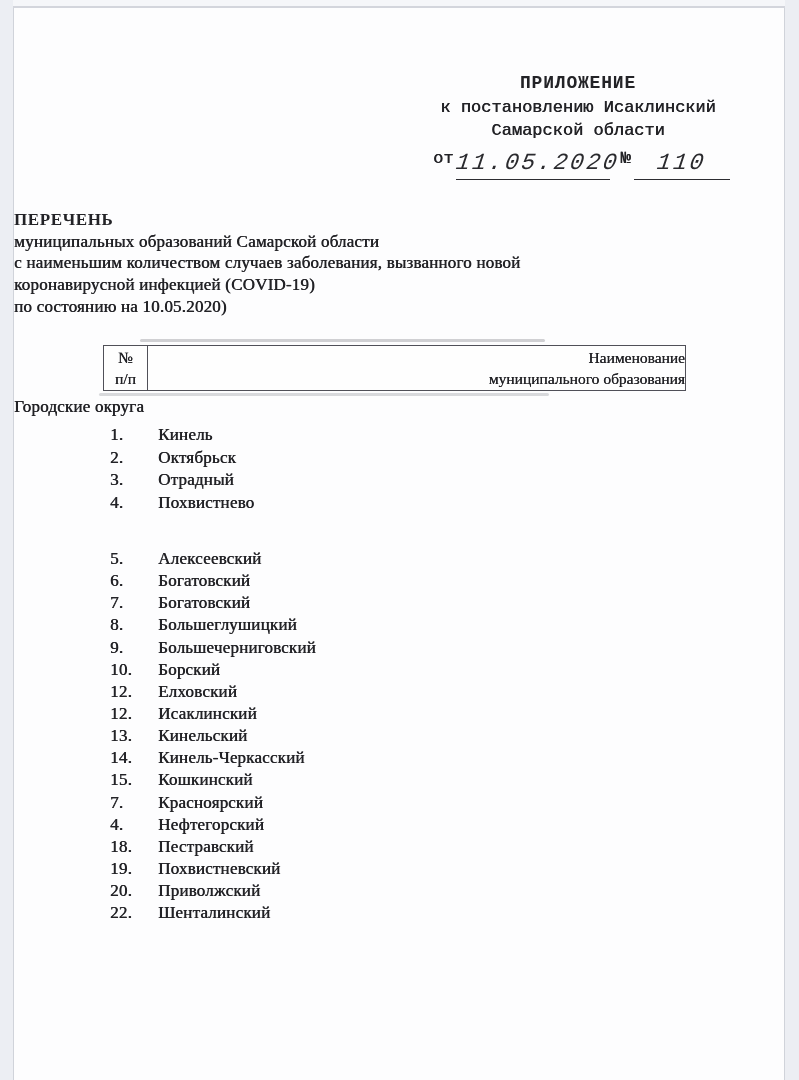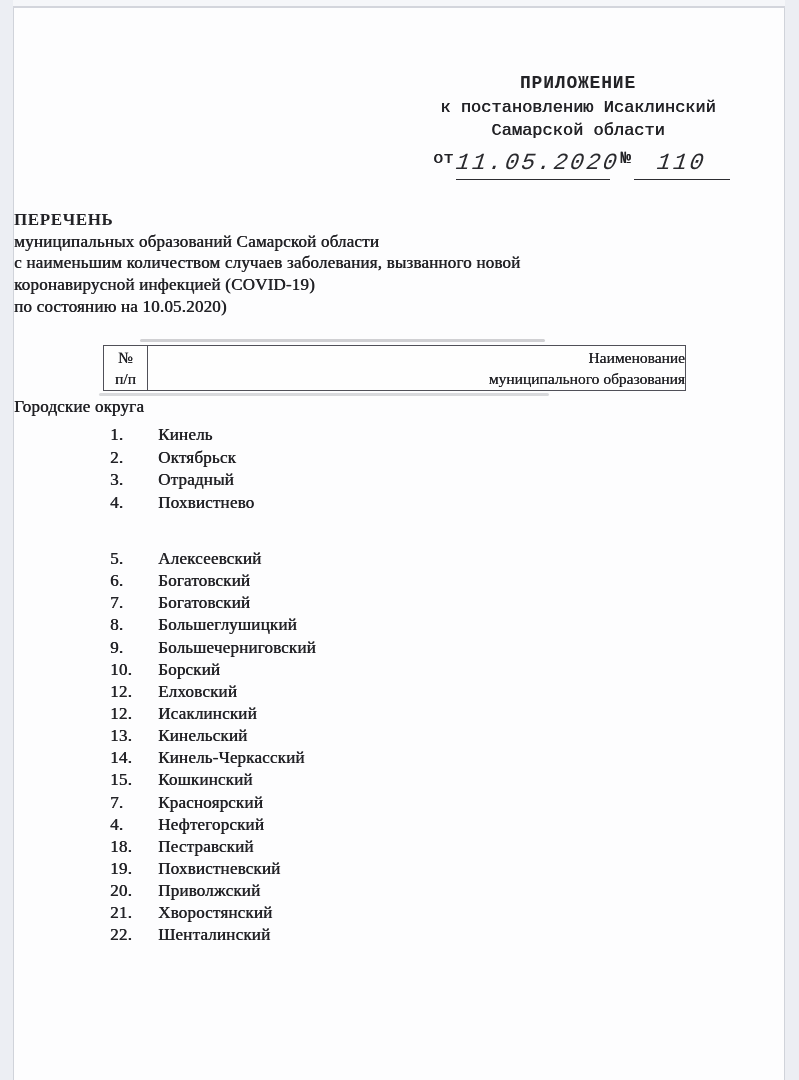--- a/index.html
+++ b/index.html
@@ -273,22 +273,18 @@
       </div>
       <div class="row">
         <span class="num">19.</span>
         <span class="name">Похвистневский</span>
       </div>
       <div class="row">
         <span class="num">20.</span>
         <span class="name">Приволжский</span>
       </div>
       <div class="row">
-        <span class="num">21.</span>
-        <span class="name">Хворостянский</span>
-      </div>
-      <div class="row">
         <span class="num">22.</span>
         <span class="name">Шенталинский</span>
       </div>
     </div>
 
 </div>
 
 </body></html>

